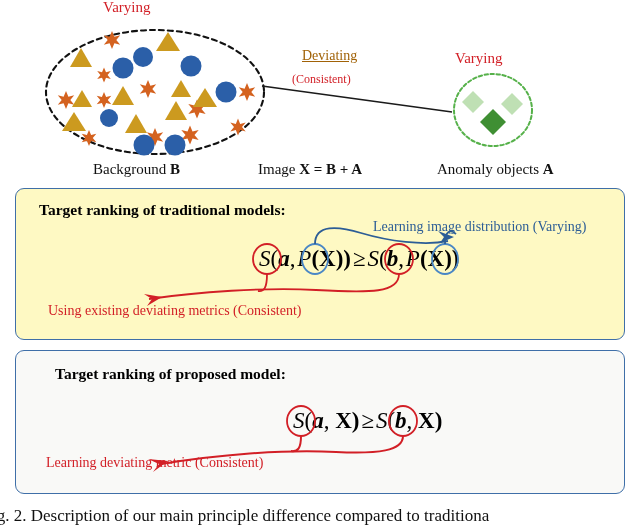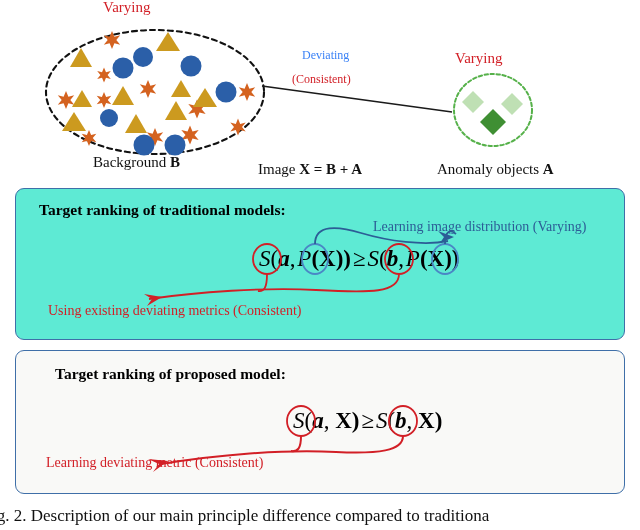--- a/index.html
+++ b/index.html
@@ -10,32 +10,32 @@
   }
   .page{position:relative;width:640px;height:530px;border-radius:26px;}
 
   
   .diagram{position:absolute;left:0;top:0;width:640px;height:182px;}
   .diagram svg{position:absolute;left:0;top:0;}
 
   .lbl{position:absolute;white-space:nowrap;}
   .lbl-varying-bg{left:103px;top:-1px;font-size:15px;color:#d21f26;}
   .lbl-varying-an{left:455px;top:50px;font-size:15px;color:#d21f26;}
-  .lbl-dev{left:302px;top:48px;font-size:12px;color:#3b82f6;}
+  .lbl-dev{left:302px;top:48px;font-size:14px;color:#a16207;text-decoration:underline;}
   .lbl-dev-sub{left:292px;top:72px;font-size:12px;color:#d21f26;}
 
   .cap{position:absolute;font-size:15px;color:#111;white-space:nowrap;}
-  .cap-bg{left:93px;top:154px;}
+  .cap-bg{left:93px;top:161px;}
   .cap-img{left:258px;top:161px;}
   .cap-an{left:437px;top:161px;}
   .bf{font-weight:bold;}
 
   
   .box{position:absolute;border:1.6px solid #3f6fa8;border-radius:9px;box-sizing:border-box;}
-  .box1{left:15px;top:188px;width:610px;height:152px;background:#5eead4;}
+  .box1{left:15px;top:188px;width:610px;height:152px;background:#fef9c3;}
   .box2{left:15px;top:350px;width:610px;height:144px;background:#f9f9f7;}
 
   .box-title{position:absolute;font-family:"Liberation Serif",serif;font-weight:bold;font-size:15.5px;color:#000;white-space:nowrap;}
   .b1-title{left:23px;top:12px;}
   .b2-title{left:23px;top:14px;margin-left:16px;}
 
   .anno{position:absolute;white-space:nowrap;font-size:14px;}
   .anno-blue{color:#2c5d96;}
   .anno-red{color:#d21f26;}
   .b1-anno-blue{left:357px;top:30px;}

